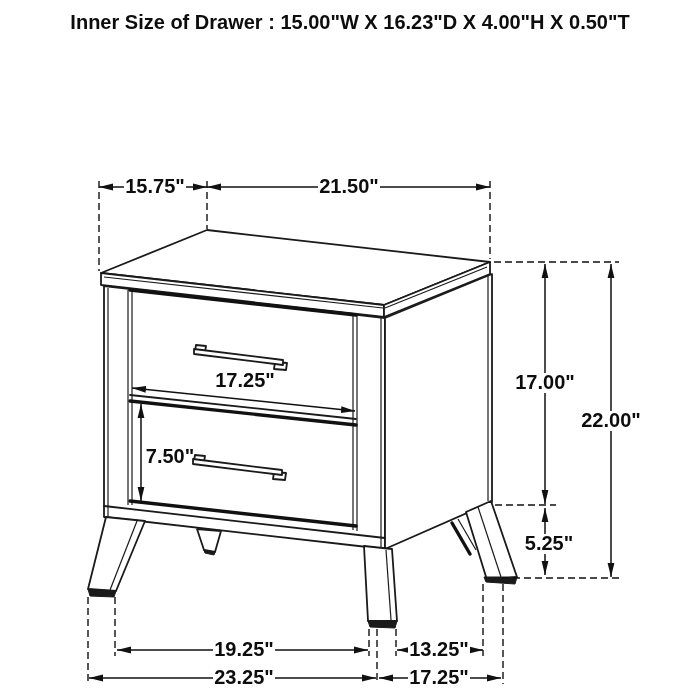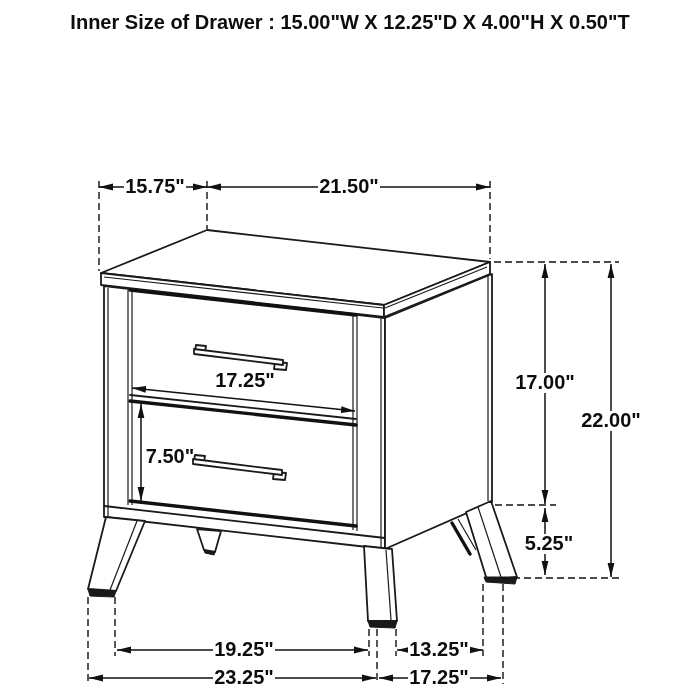--- a/index.html
+++ b/index.html
@@ -15,21 +15,21 @@
   .foot{fill:#1a1a1a;stroke:#1a1a1a;stroke-width:1;stroke-linejoin:round;}
   .dim{stroke:#111111;stroke-width:1.5;fill:none;}
   .ext{stroke:#111111;stroke-width:1.4;fill:none;stroke-dasharray:7 4;}
   .mask{fill:#ffffff;stroke:none;}
   .lbl{font-family:"Liberation Sans",sans-serif;font-size:20px;font-weight:700;
        fill:#0d0d0d;text-anchor:middle;}
 </style>
 </head>
 <body>
 
-<div class="title">Inner Size of Drawer : 15.00"W X 12.25"D X 4.00"H X 0.50"T</div>
+<div class="title">Inner Size of Drawer : 15.00"W X 16.23"D X 4.00"H X 0.50"T</div>
 
 <svg width="700" height="700" viewBox="0 0 700 700">
   <defs>
     <marker id="arr" viewBox="0 0 14 8" markerWidth="14" markerHeight="8" refX="14" refY="4" orient="auto-start-reverse" markerUnits="userSpaceOnUse">
       <path d="M14,4 L0,0.6 L0,7.4 z" fill="#111111"></path>
     </marker>
   </defs>
 
   <g>
 

